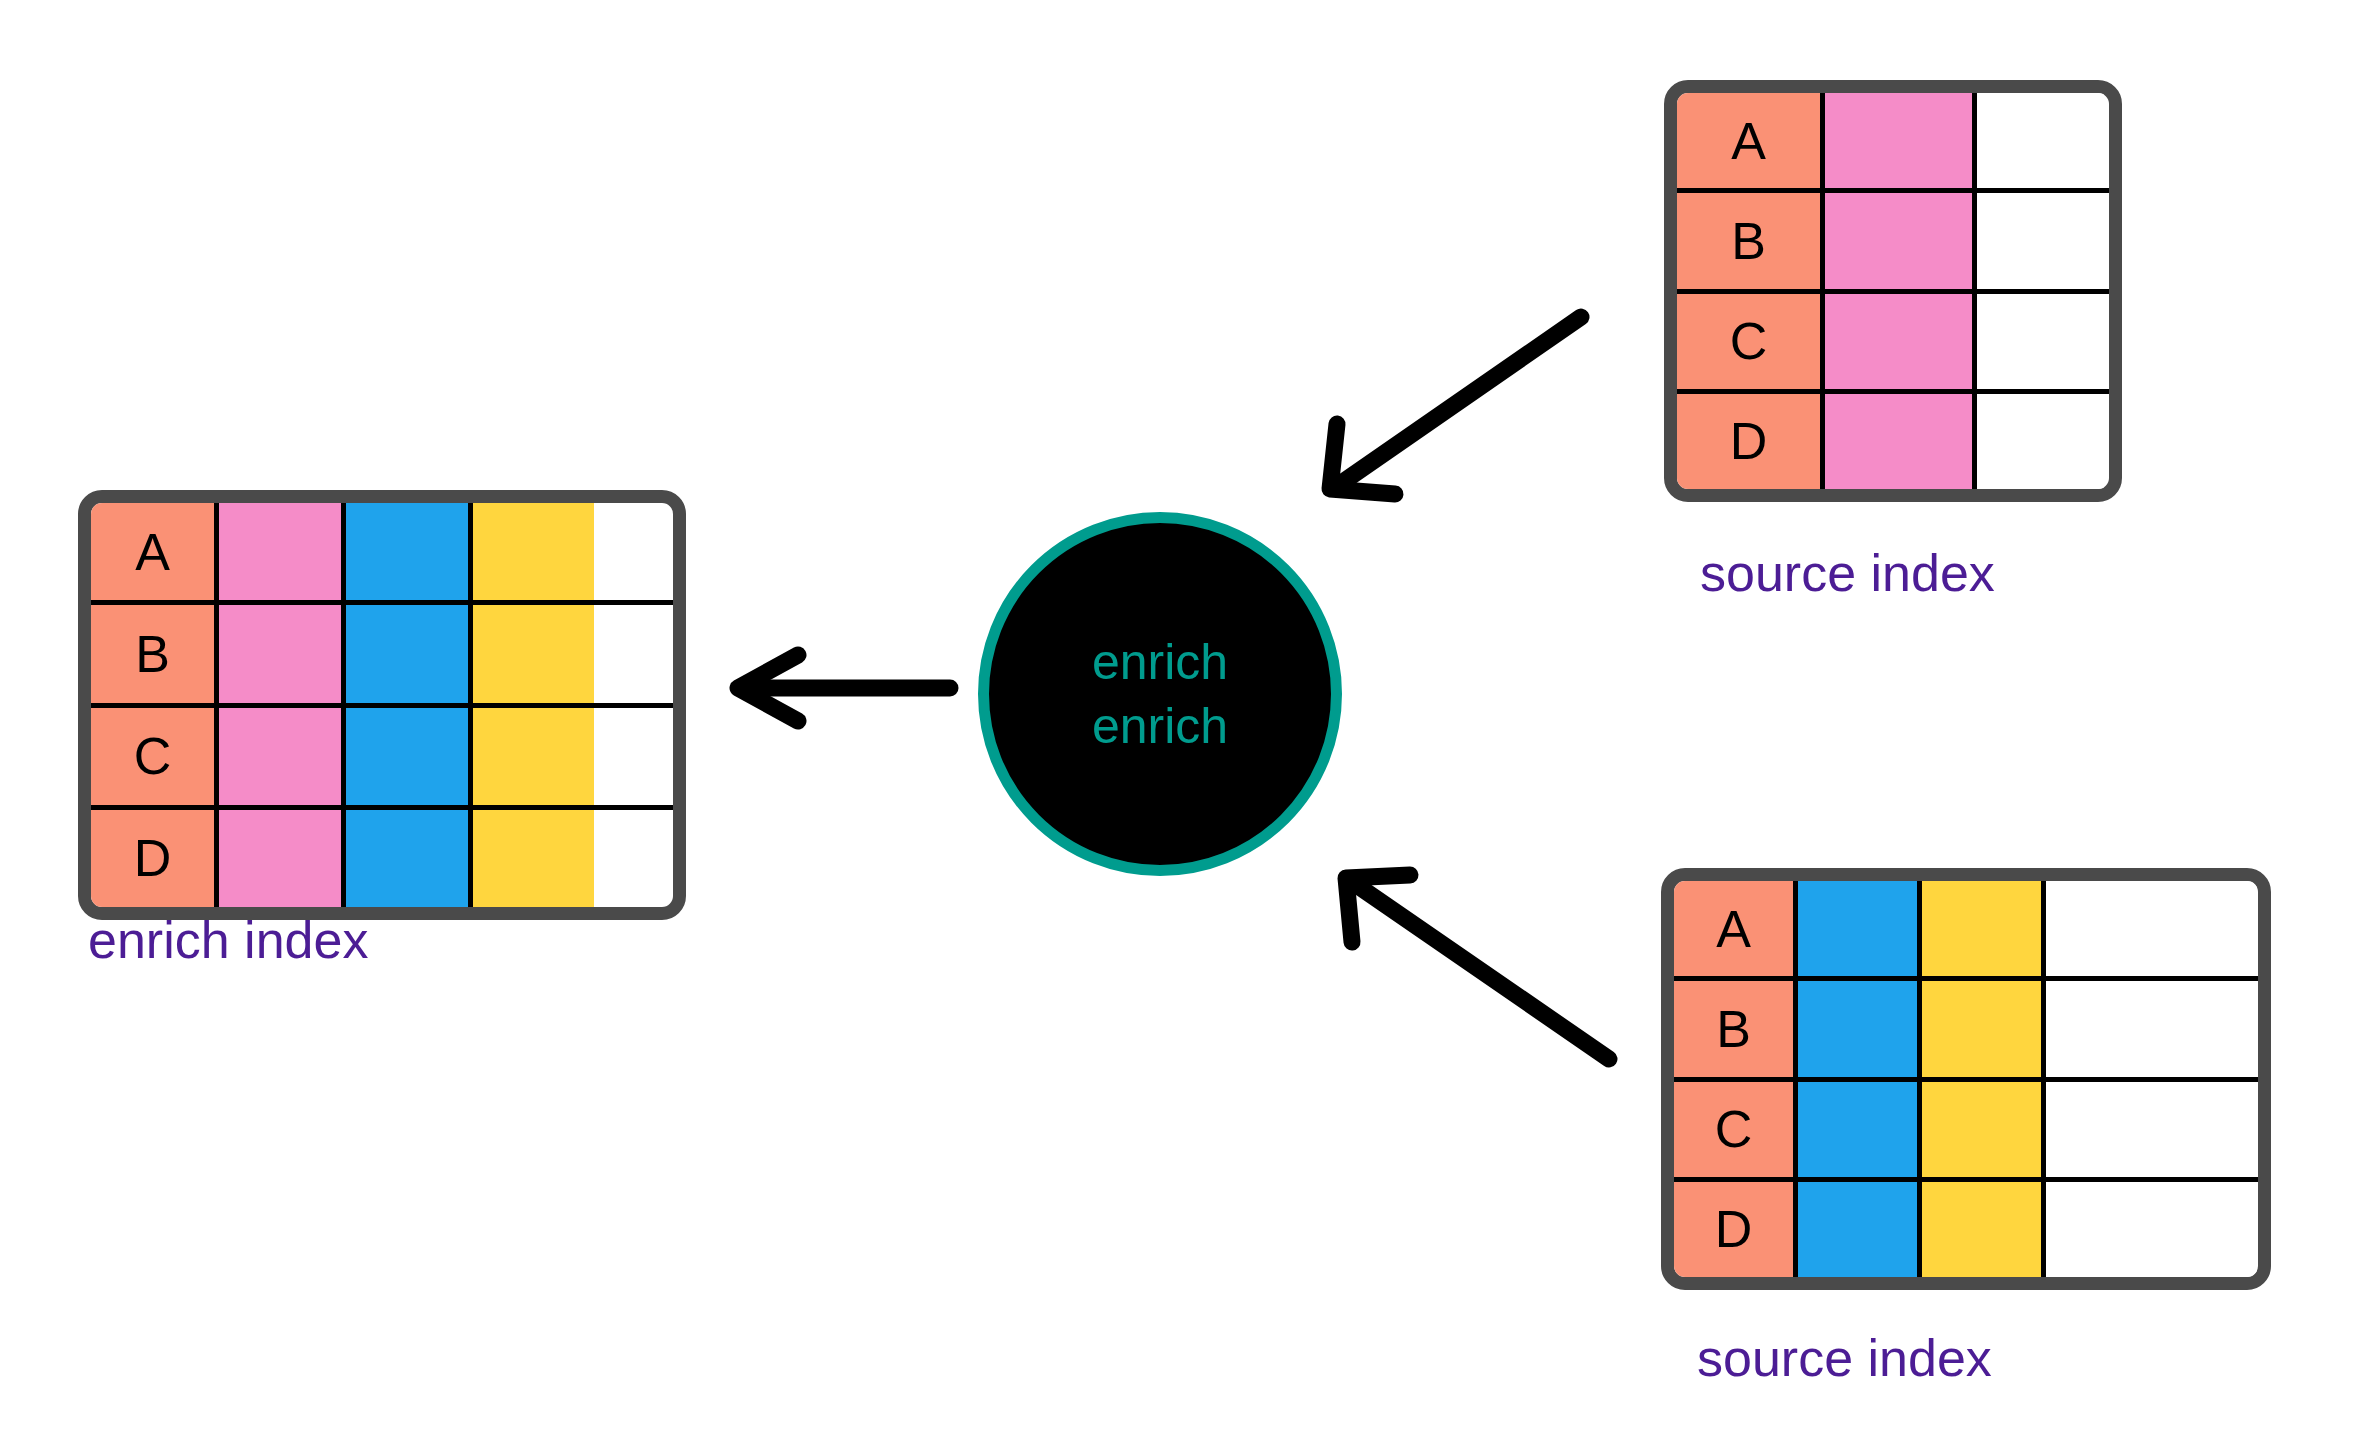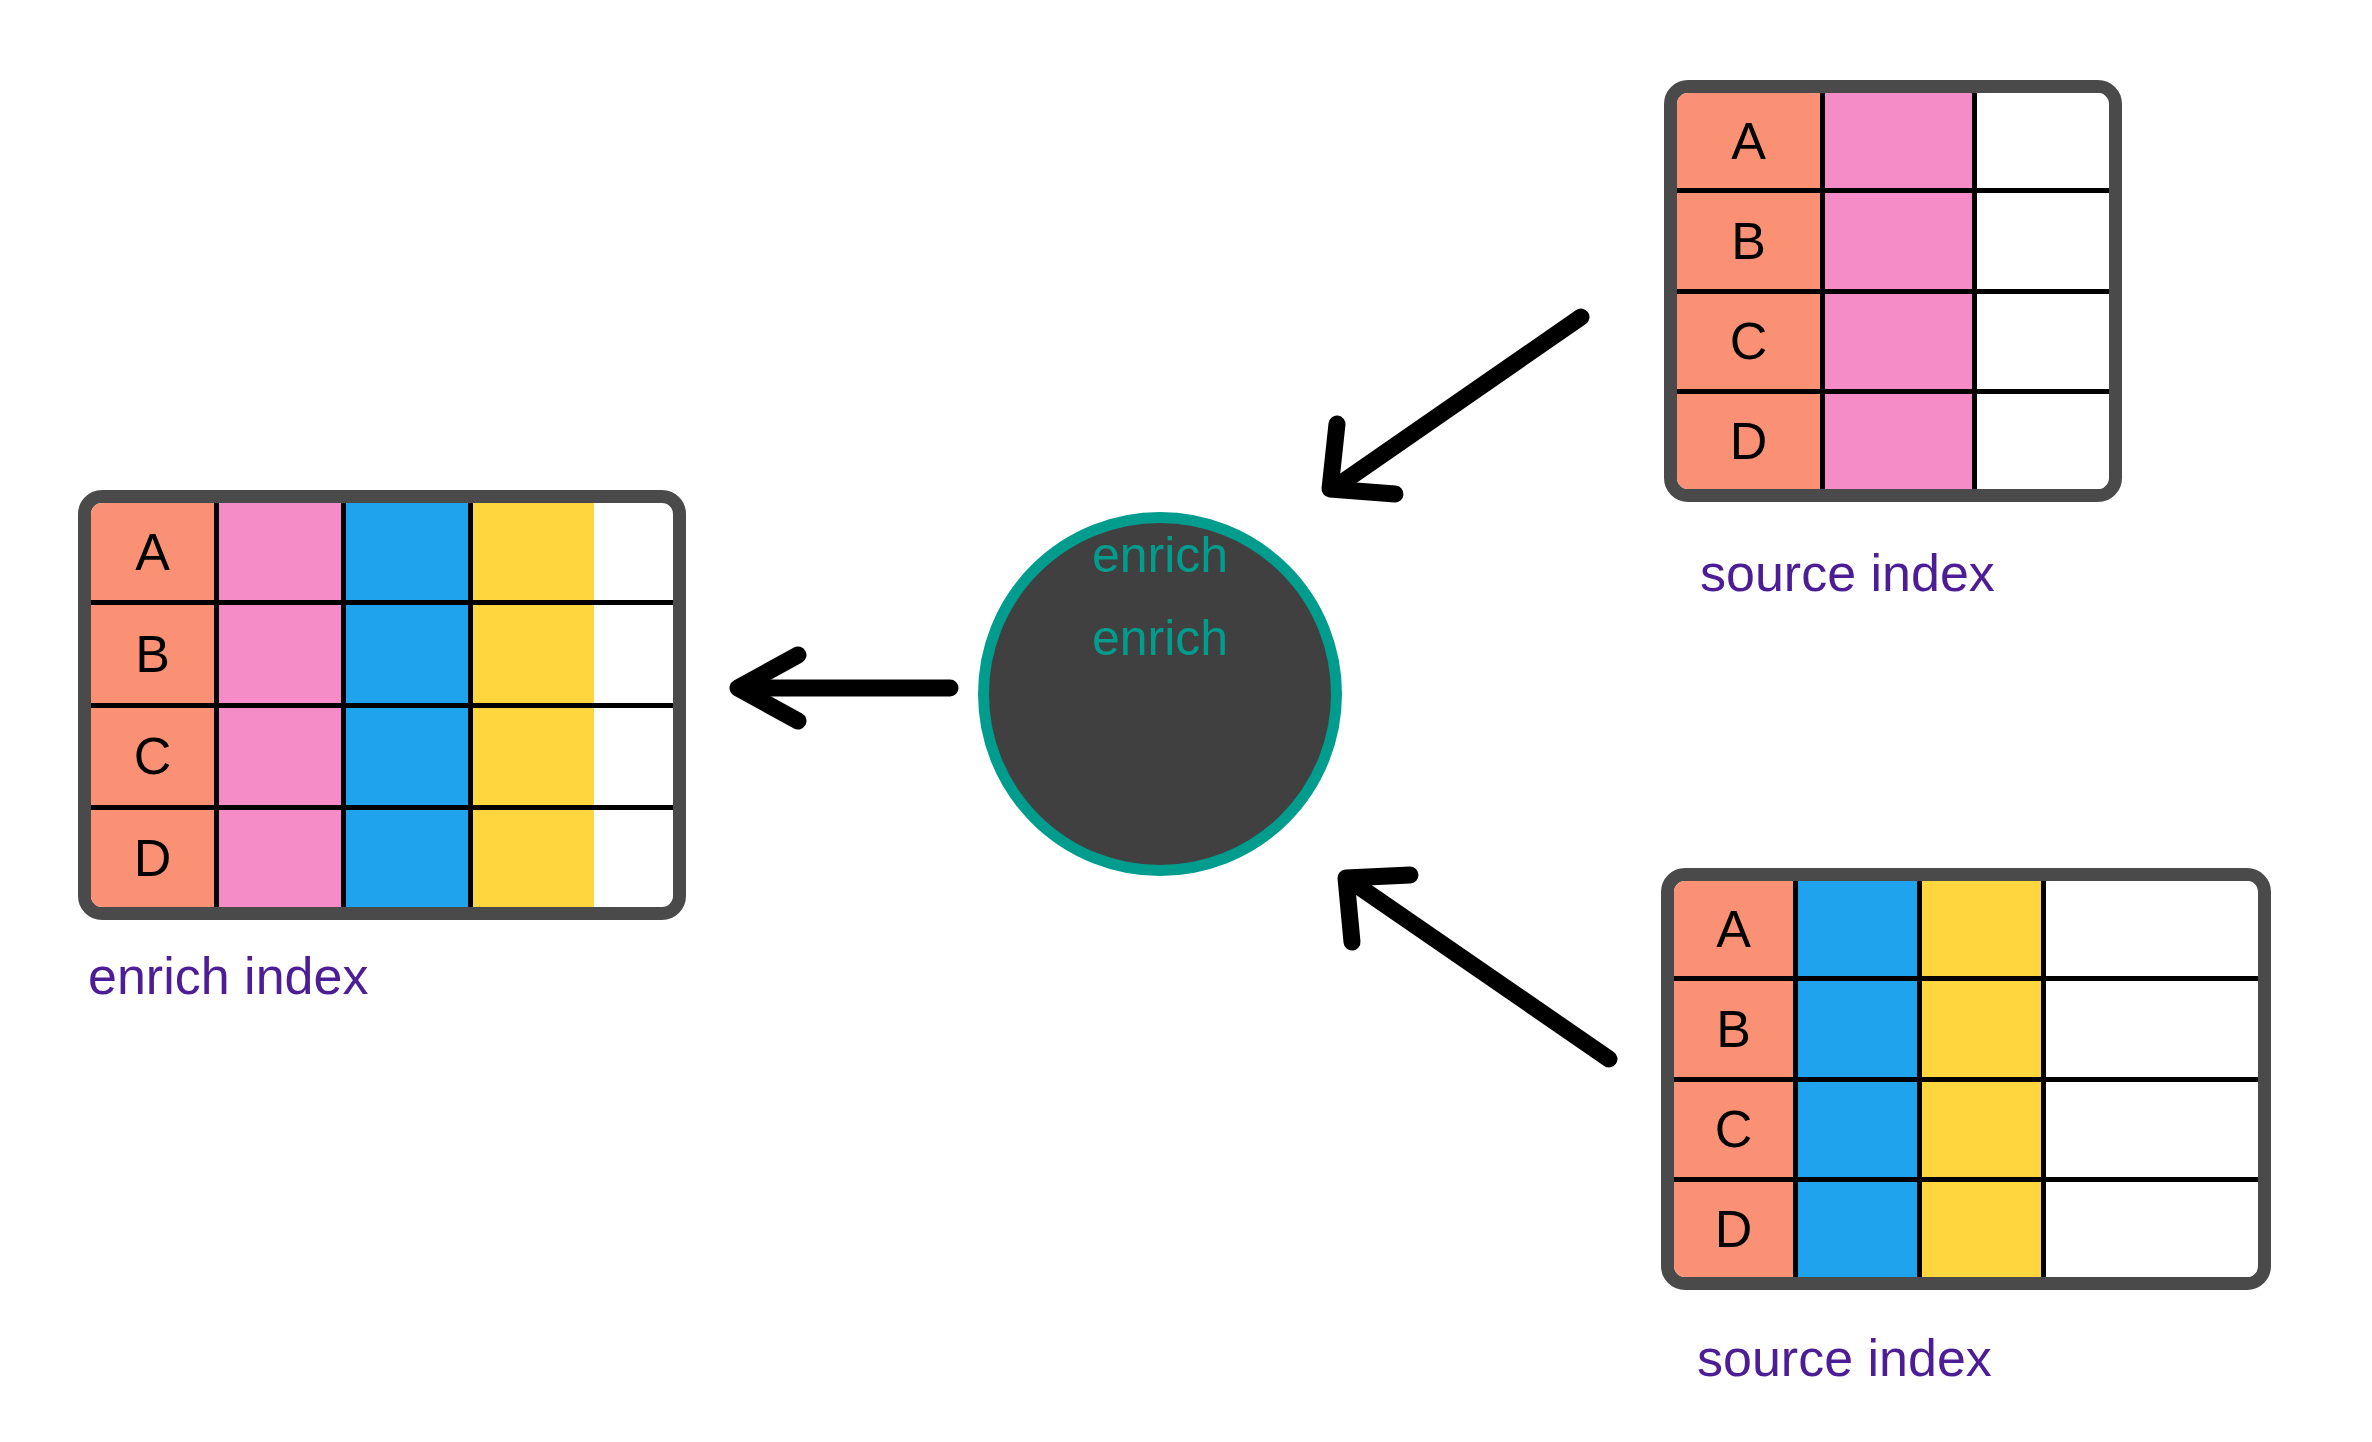--- a/index.html
+++ b/index.html
@@ -55,28 +55,28 @@
     color: #4c1d95;
     white-space: nowrap;
     line-height: 1.1;
   }
 
   
   .policy-circle {
     position: absolute;
     box-sizing: border-box;
     border-radius: 50%;
-    background: #404040;
+    background: #000000;
     display: flex;
     flex-direction: column;
     align-items: center;
+    justify-content: center;
     text-align: center;
     font-size: 50px;
     line-height: 1.28;
-    gap: 19px;
   }
   .policy-line { display: block; white-space: nowrap; }
 
   
   .arrow-layer {
     position: absolute;
     left: 0; top: 0;
     width: 2372px;
     height: 1442px;
     pointer-events: none;
@@ -104,21 +104,21 @@
       <div class="tbl-cell" style="background: rgb(31, 163, 236); flex: 0 0 127px; border-right-color: rgb(0, 0, 0);"></div>
       <div class="tbl-cell" style="background: rgb(255, 214, 62); flex: 0 0 121px; border-right-color: rgb(0, 0, 0);"></div>
     </div>
     <div class="tbl-row" style="border-bottom-color: rgb(0, 0, 0);">
       <div class="tbl-cell" style="background: rgb(250, 145, 117); flex: 0 0 128px; border-right-color: rgb(0, 0, 0);">D</div>
       <div class="tbl-cell" style="background: rgb(245, 140, 200); flex: 0 0 127px; border-right-color: rgb(0, 0, 0);"></div>
       <div class="tbl-cell" style="background: rgb(31, 163, 236); flex: 0 0 127px; border-right-color: rgb(0, 0, 0);"></div>
       <div class="tbl-cell" style="background: rgb(255, 214, 62); flex: 0 0 121px; border-right-color: rgb(0, 0, 0);"></div>
     </div>
   </div>
-<div class="caption" style="left:88px; top:948px;">enrich index</div>
+<div class="caption" style="left:88px; top:912px;">enrich index</div>
 
 <div class="policy-circle" style="left: 978px; top: 512px; width: 364px; height: 364px; border: 11px solid rgb(0, 156, 142); color: rgb(0, 156, 142);">
   <span class="policy-line">enrich</span>
   <span class="policy-line">enrich</span>
 </div>
 
 <div class="index-table" id="source-index-top-table" style="left: 1664px; top: 80px; width: 458px; height: 422px; border-color: rgb(74, 74, 74);">
 <div class="tbl-row" style="border-bottom-color: rgb(0, 0, 0);">
       <div class="tbl-cell" style="background: rgb(250, 145, 117); flex: 0 0 148px; border-right-color: rgb(0, 0, 0);">A</div>
       <div class="tbl-cell" style="background: rgb(245, 140, 200); flex: 0 0 152px; border-right-color: rgb(0, 0, 0);"></div>

